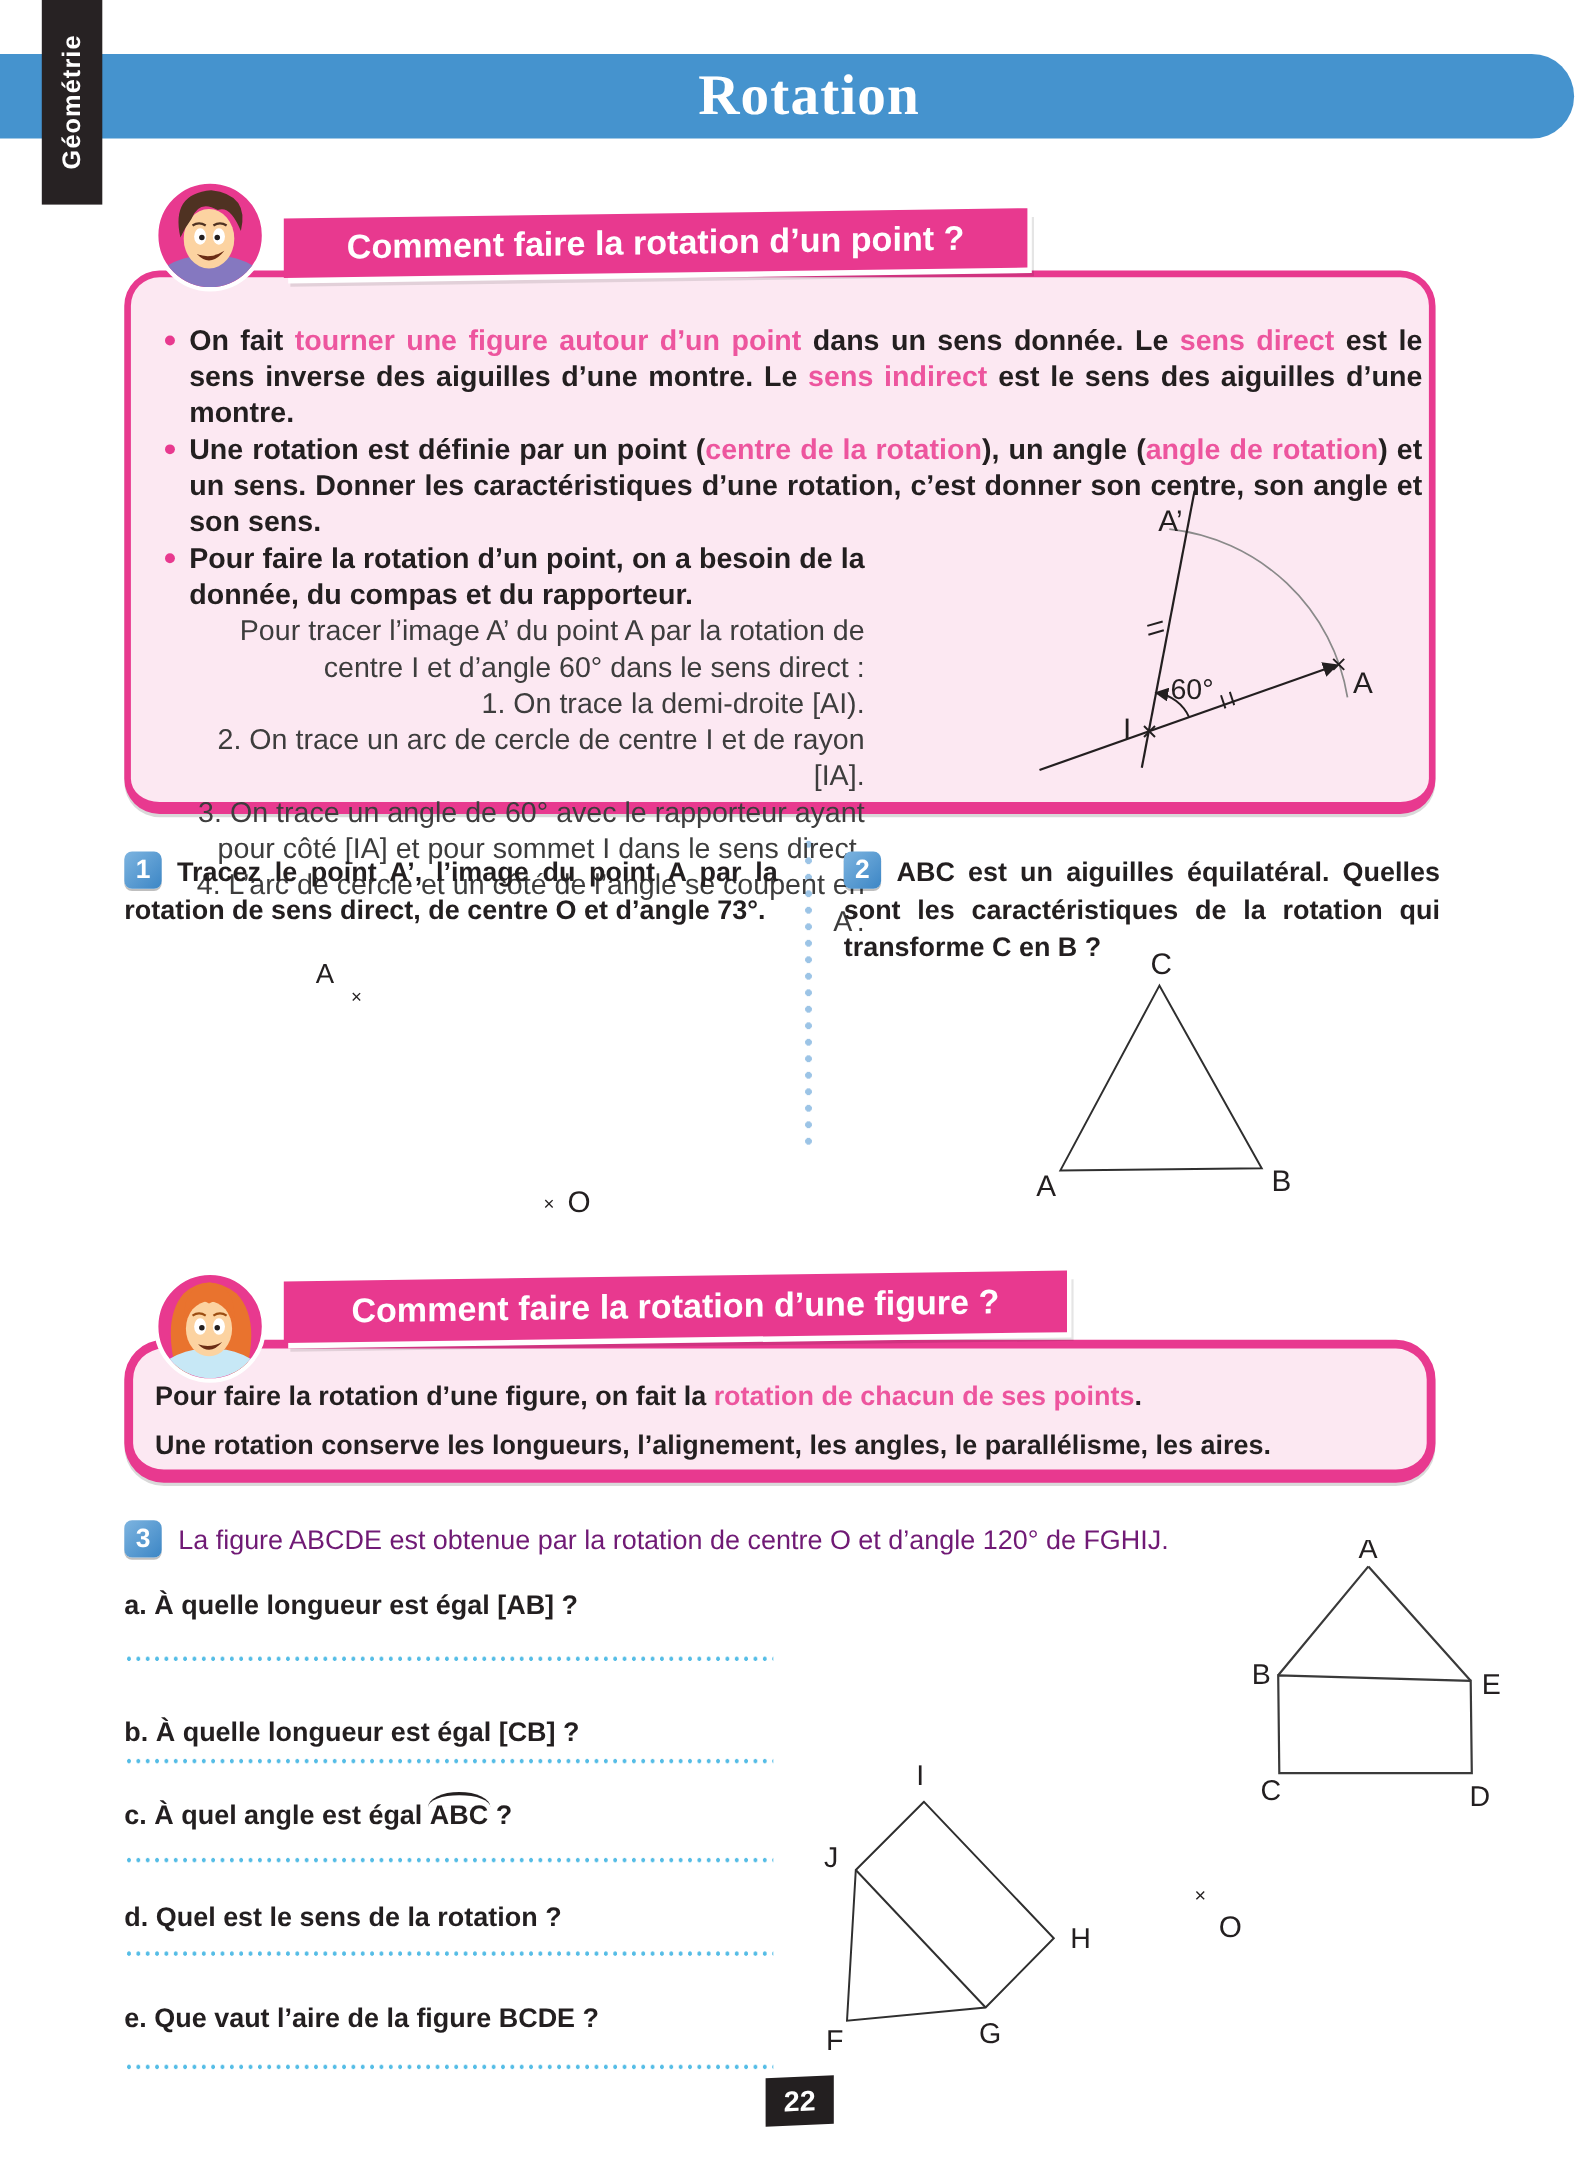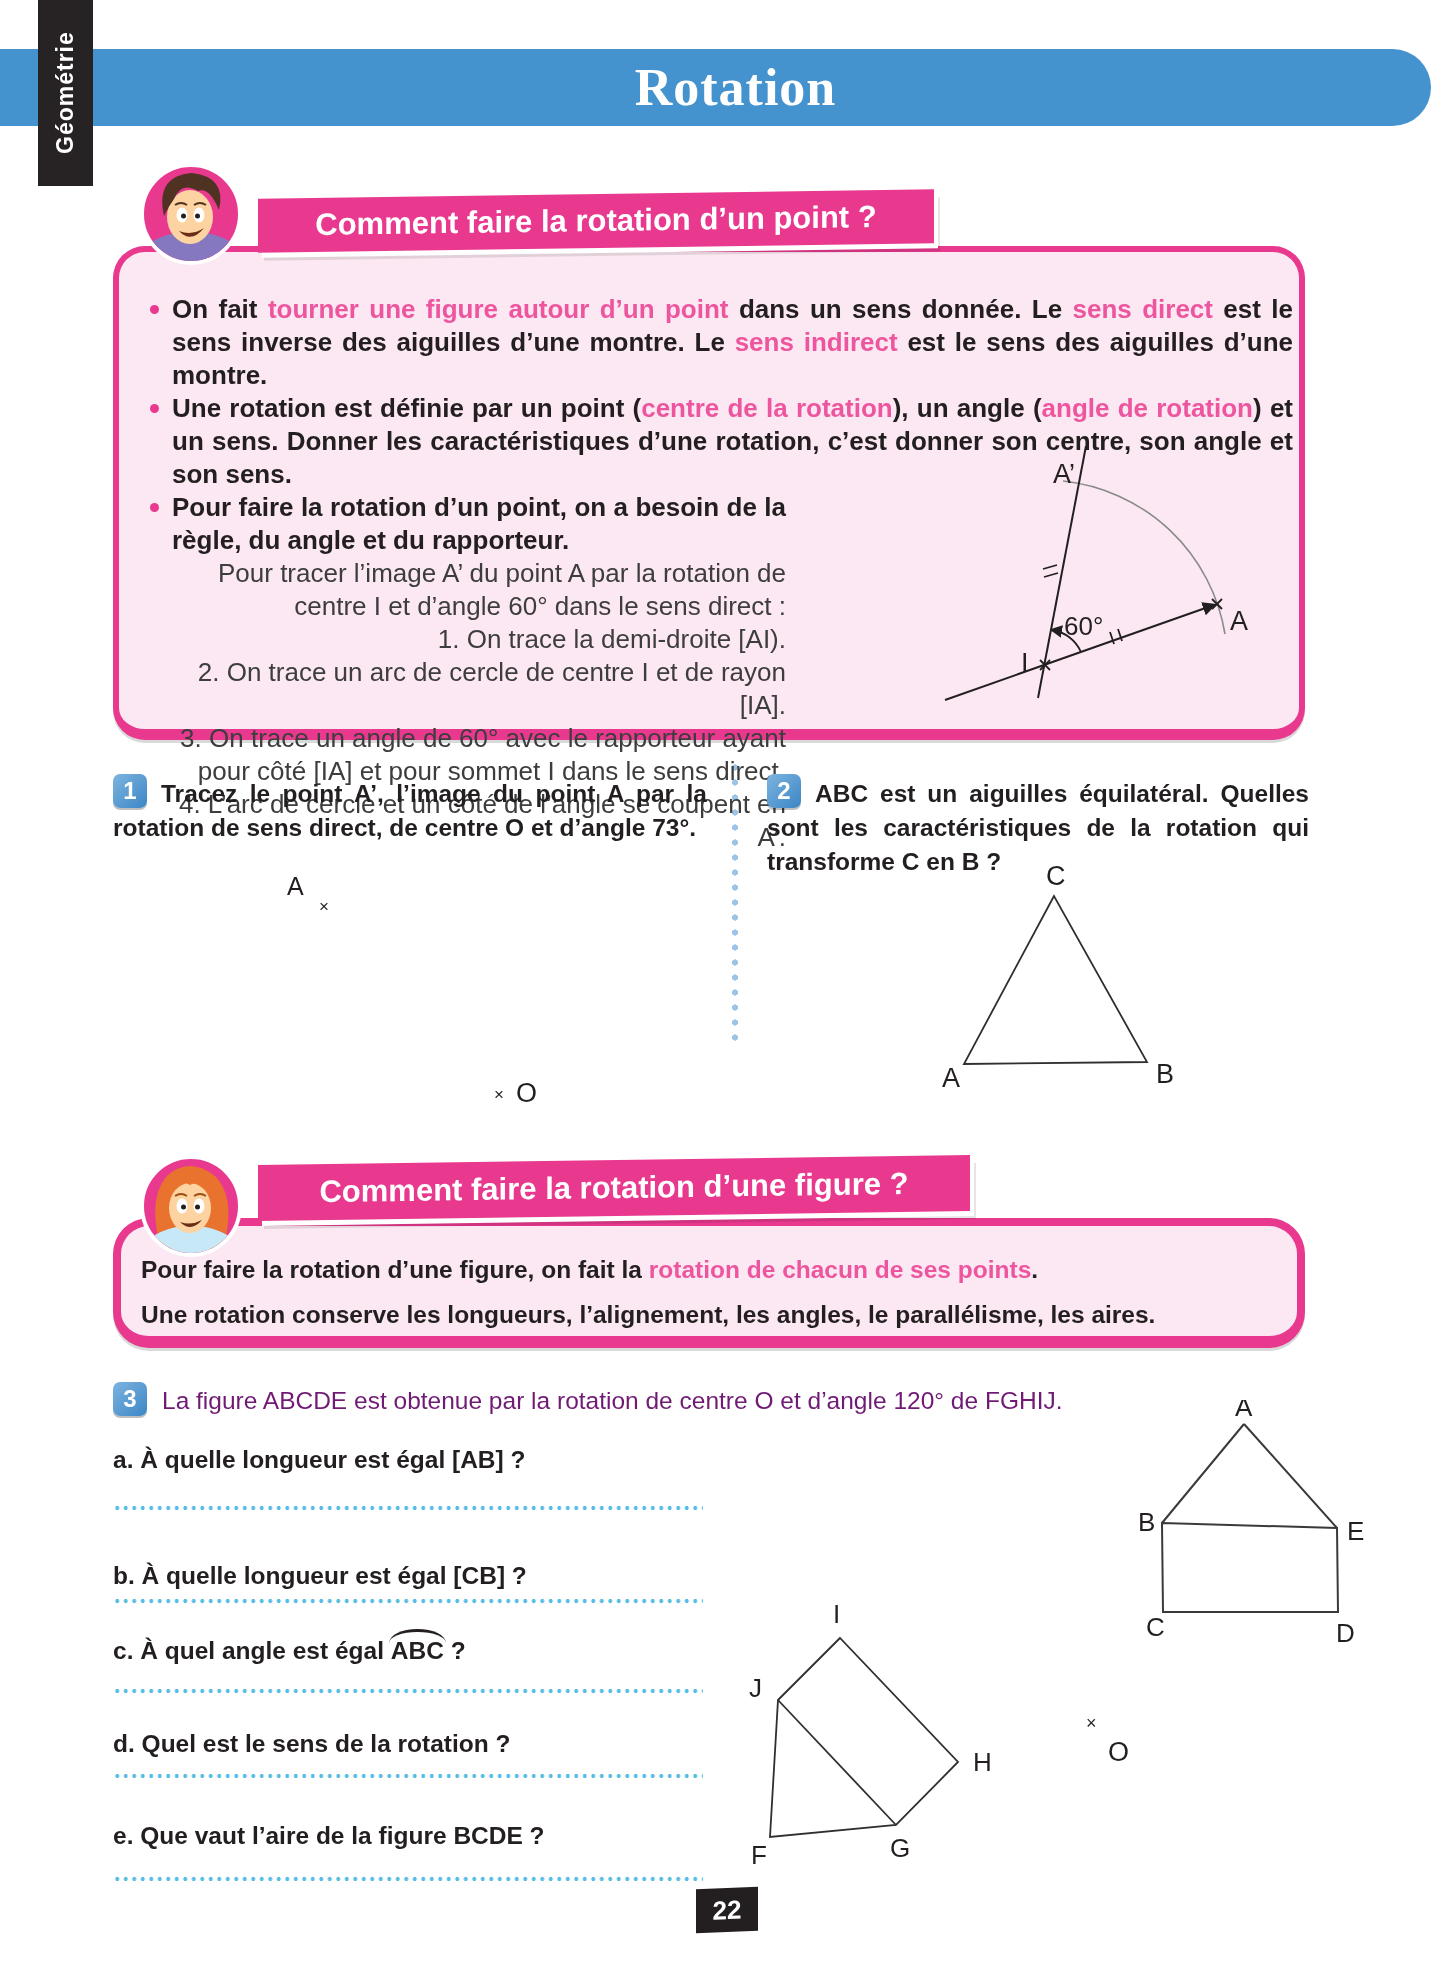--- a/index.html
+++ b/index.html
@@ -133,21 +133,21 @@
   </div>
 
   <div id="bullets">
     <div class="bullet">
       <span>On fait </span><span class="pk">tourner une figure autour d’un point</span><span> dans un sens donnée. Le </span><span class="pk">sens direct</span><span> est le sens inverse des aiguilles d’une montre. Le </span><span class="pk">sens indirect</span><span> est le sens des aiguilles d’une montre.</span>
     </div>
     <div class="bullet">
       <span>Une rotation est définie par un point (</span><span class="pk">centre de la rotation</span><span>), un angle (</span><span class="pk">angle de rotation</span><span>) et un sens. Donner les caractéristiques d’une rotation, c’est donner son centre, son angle et son sens.</span>
     </div>
     <div class="bullet narrow">
-      <span>Pour faire la rotation d’un point, on a besoin de la règle, du angle et du rapporteur.</span>
+      <span>Pour faire la rotation d’un point, on a besoin de la donnée, du compas et du rapporteur.</span>
       <div class="b3-intro">Pour tracer l’image A’ du point A par la rotation de centre I et d’angle 60° dans le sens direct :</div>
       <div class="steps">1. On trace la demi-droite [AI).</div>
       <div class="steps">2. On trace un arc de cercle de centre I et de rayon [IA].</div>
       <div class="steps">3. On trace un angle de 60° avec le rapporteur ayant pour côté [IA] et pour sommet I dans le sens direct.</div>
       <div class="steps">4. L’arc de cercle et un côté de l’angle se coupent en A’.</div>
     </div>
   </div>
 
   <svg class="fig" id="fig1" viewBox="0 0 345 305">
     <defs>

